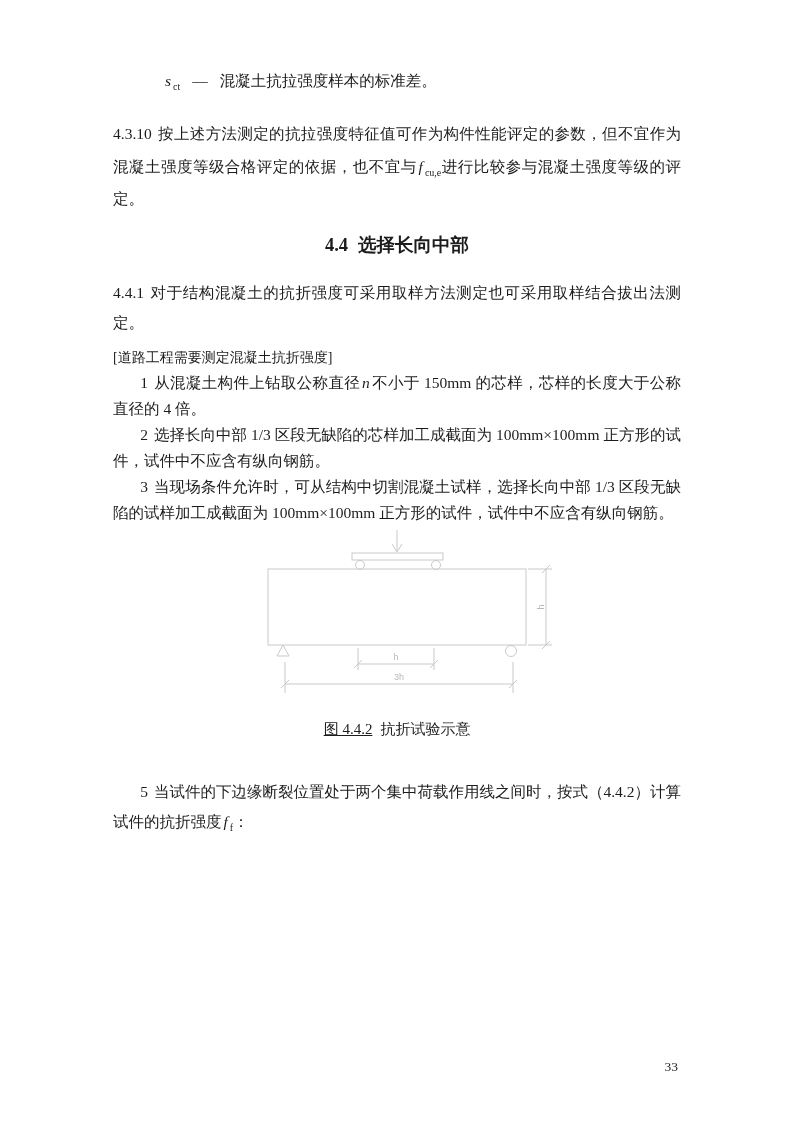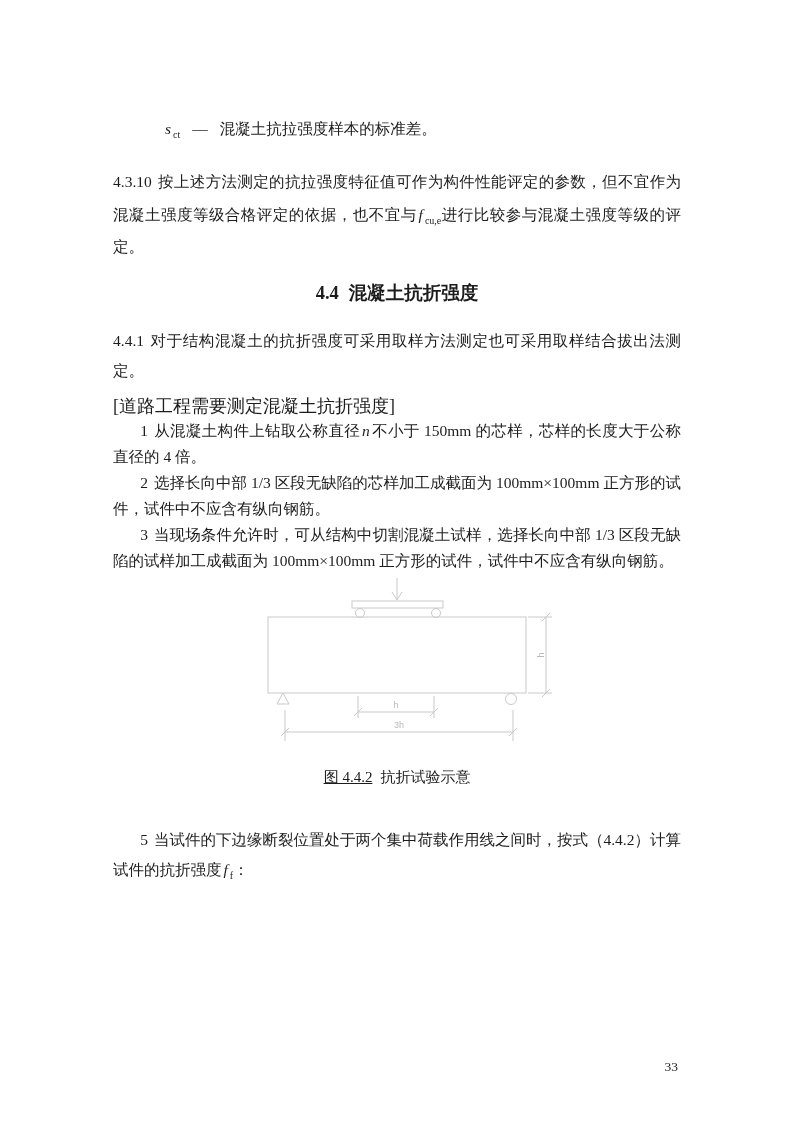--- a/index.html
+++ b/index.html
@@ -6,21 +6,21 @@
   .page {
     position: relative;
     width: 794px;
     height: 1123px;
     margin: 0 auto;
     background: #ffffff;
     font-family: "Liberation Serif", "DejaVu Serif", serif;
     color: #1c1c1c;
     overflow: hidden;
   }
-  .content { padding: 116px 113px 0 113px; }
+  .content { padding: 68px 113px 0 113px; }
 
   .symbol-line {
     margin: 0 0 24px 0;
     padding-left: 50px;
     font-size: 15.5px;
     line-height: 26px;
   }
   .symbol-line .dash { margin: 0 12px; }
 
   .clause {
@@ -40,21 +40,21 @@
     line-height: 30px;
     text-align: center;
     font-size: 18.5px;
     font-weight: bold;
   }
   .heading-num { margin-right: 10px; text-align: right; }
 
   .clause-441 { margin-top: 18px; line-height: 30px; }
   .note {
     margin: 8px 0 0 0;
-    font-size: 18px;
+    font-size: 14px;
     line-height: 24px;
   }
   .clause-442 { margin-top: 6px; line-height: 26px; }
 
   .item {
     margin: 0;
     font-size: 15.5px;
     line-height: 26px;
     text-align: justify;
     text-indent: 1.75em;
@@ -92,21 +92,21 @@
 
     <p class="symbol-line">
       <span class="var">s</span><sub>ct</sub><span class="dash">—</span><span>混凝土抗拉强度样本的标准差。</span>
     </p>
 
     <p class="clause">
       <span class="cnum">4.3.10</span><span>按上述方法测定的抗拉强度特征值可作为构件性能评定的参数，但不宜作为混凝土强度等级合格评定的依据，也不宜与</span><span class="var">f</span><sub>cu,e</sub><span>进行比较参与混凝土强度等级的评定。</span>
     </p>
 
     <h2 class="section-heading">
-      <span class="heading-num">4.4</span><span>混凝土抗折强度</span>
+      <span class="heading-num">4.4</span><span>选择长向中部</span>
     </h2>
 
     <p class="clause clause-441">
       <span class="cnum">4.4.1</span><span>对于结构混凝土的抗折强度可采用取样方法测定也可采用取样结合拔出法测定。</span>
     </p>
 
     <p class="note">[道路工程需要测定混凝土抗折强度]</p>
 
 
     <p class="item">

